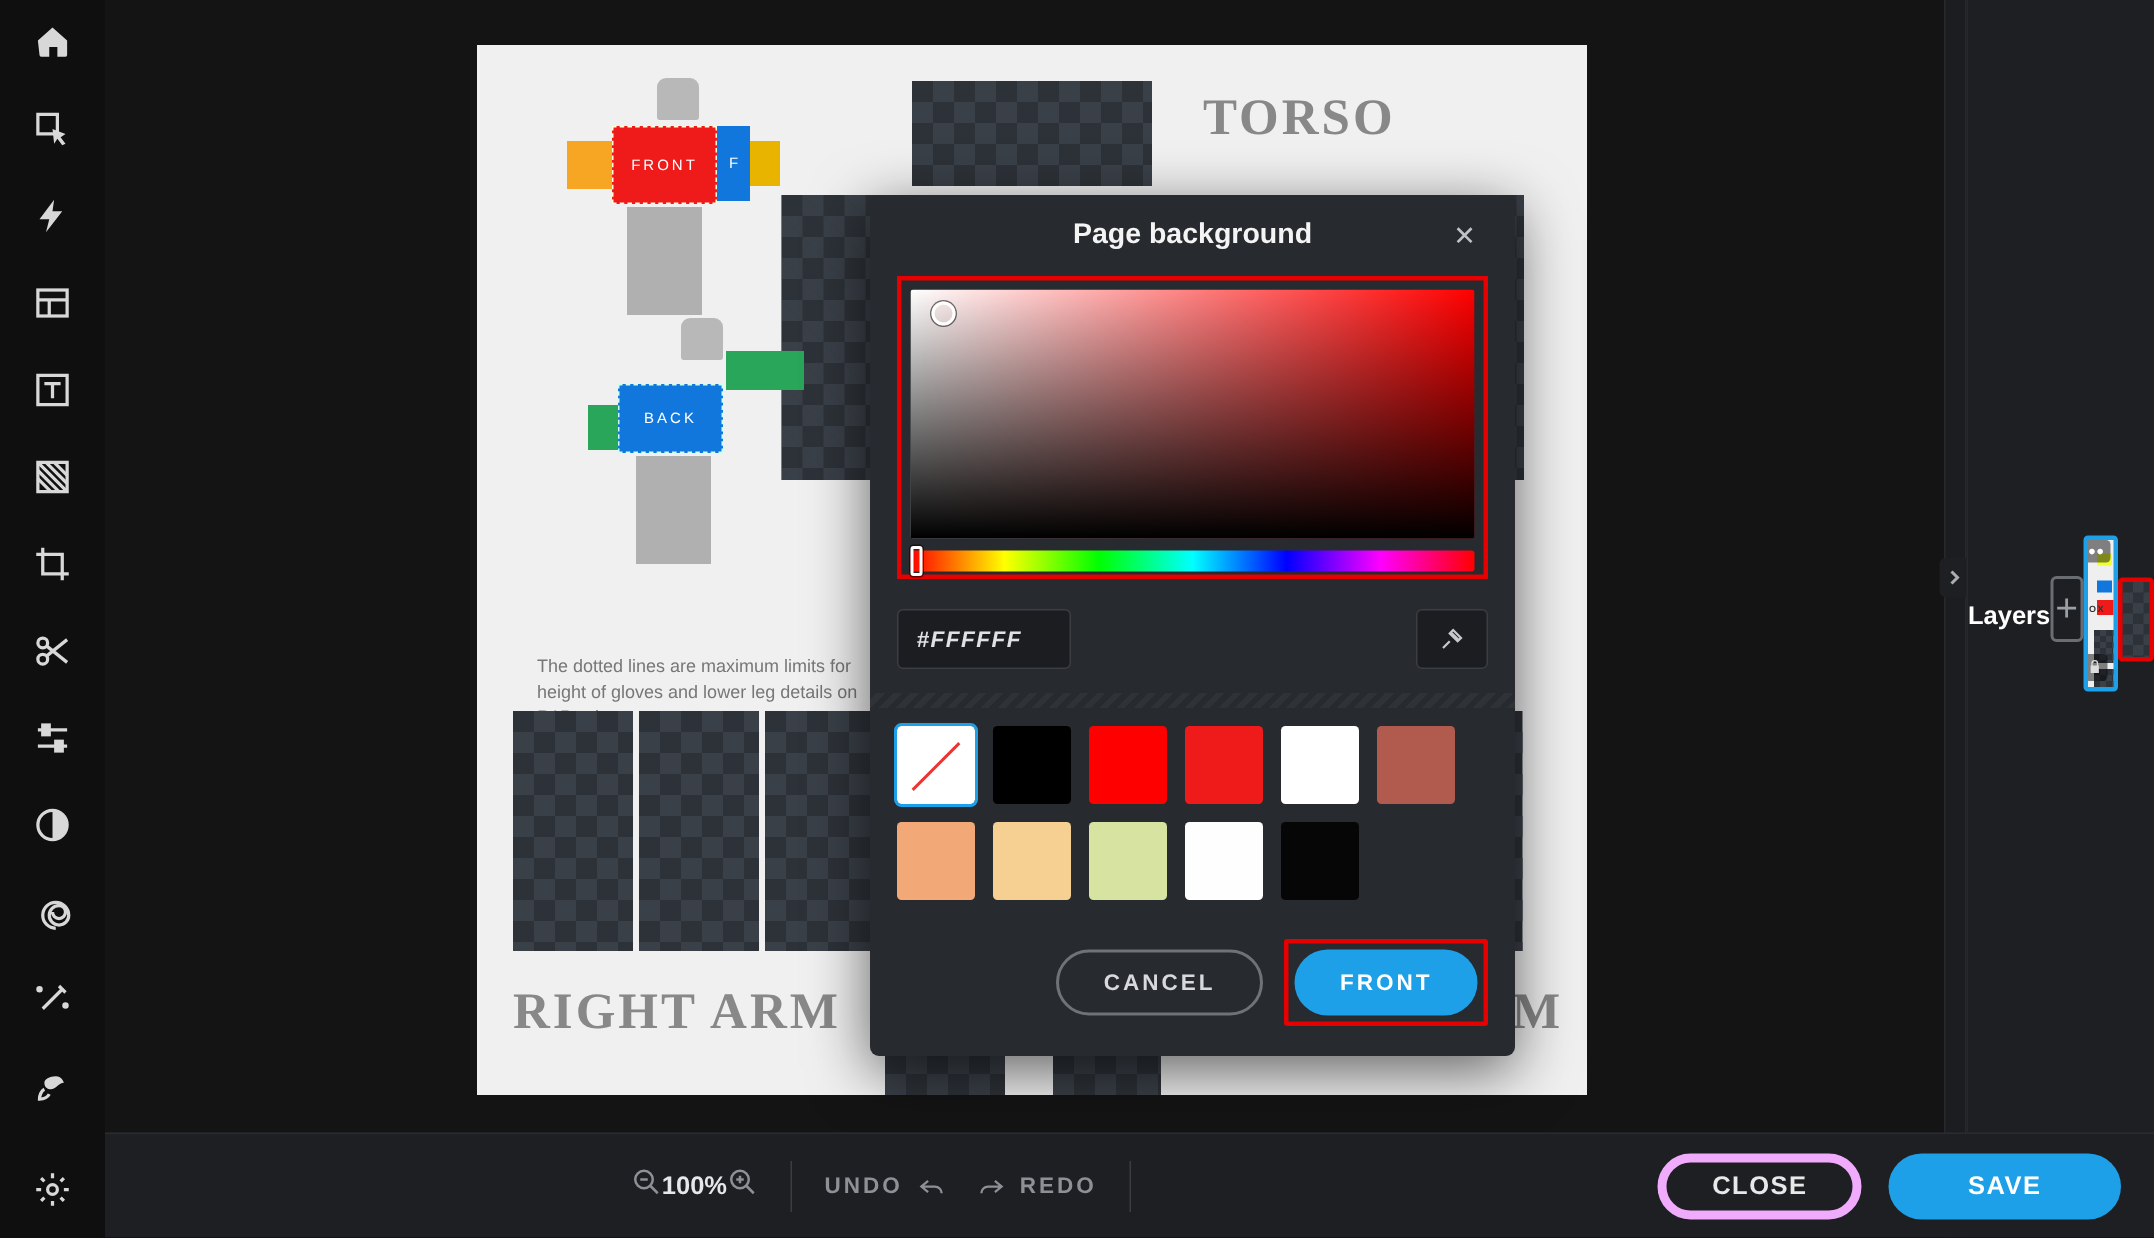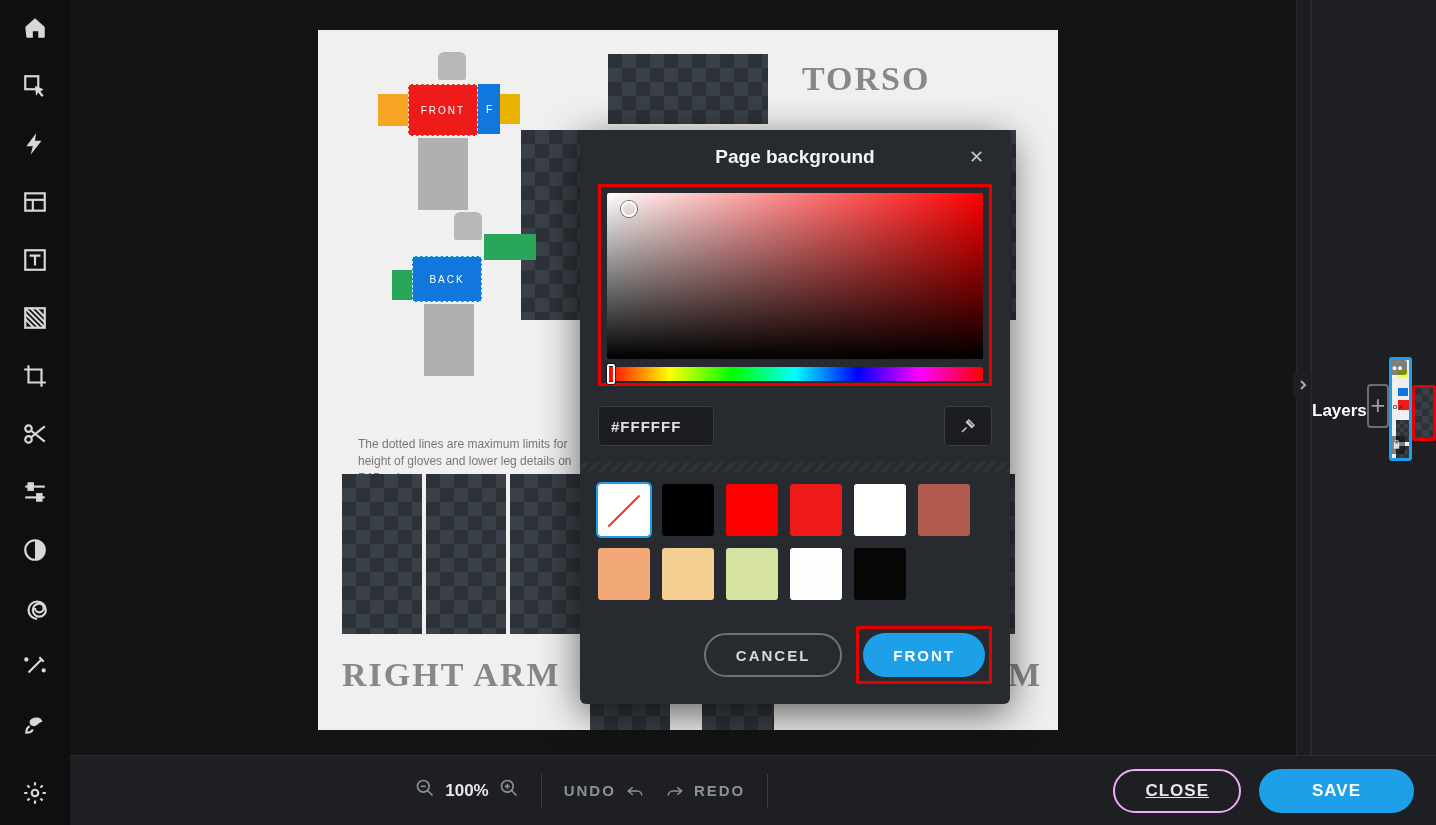--- a/index.html
+++ b/index.html
@@ -26,26 +26,26 @@
 
 
 .figure { position:absolute; }
 .figure .head { width:28px; height:28px; background:#b8b8b8; border-radius:6px 6px 2px 2px; position:absolute; }
 .figure .legs { position:absolute; background:#b0b0b0; }
 
 
 .bottombar { position:absolute; left:70px; right:0; bottom:0; height:70px; background:#1d1f22; display:flex; align-items:center; border-top:1px solid #2a2c30; }
 .dims { position:absolute; left:102px; bottom:54px; color:#e8e8e8; font-weight:700; font-size:15px; }
 .ctr { flex:1; display:flex; align-items:center; justify-content:center; gap:22px; }
-.zoom { display:flex; align-items:center; gap:10px; color:#9a9ea5; font-weight:700; font-size:17px; }
+.zoom { display:flex; align-items:center; gap:0; color:#9a9ea5; font-weight:700; font-size:17px; }
 .vsep { width:1px; height:34px; background:#3a3d42; }
 .ur { color:#8d9197; font-weight:800; letter-spacing:2px; font-size:15px; display:flex; align-items:center; gap:10px; cursor:pointer; }
 .actions { display:flex; align-items:center; gap:18px; margin-right:22px; }
 .pill { border-radius:26px; height:44px; padding:0 30px; display:flex; align-items:center; justify-content:center; font-weight:800; letter-spacing:1px; font-size:17px; cursor:pointer; }
-.pill.outline { border:2px solid #f0abfc; color:#e8e8e8; background:transparent;text-decoration:underline; }
+.pill.outline { border:6px solid #f0abfc; color:#e8e8e8; background:transparent; }
 .pill.primary { background:#1ea0e8; color:#fff; width:155px; }
 
 
 .layers-edge { position:absolute; right:125px; top:0; width:15px; height:100%; background:#1b1d20; border-left:1px solid #27292d; border-right:1px solid #27292d; }
 .collapse { position:absolute; right:123px; top:372px; width:20px; height:26px; background:#1d1f22; border-radius:4px 0 0 4px; display:flex; align-items:center; justify-content:center; color:#aaa; cursor:pointer; }
 .sidebar { position:absolute; right:0; top:0; width:125px; height:100%; background:#1d1f22; border-left:1px solid #27292d; display:flex; flex-direction:row; align-items:center; }
 .sidebar h3 { color:#fff; font-weight:700; font-size:17px; margin-top:14px; margin-bottom:18px; }
 .add-layer { width:107px; height:44px; border:2px solid #6a6d72; border-radius:4px; display:flex; align-items:center; justify-content:center; color:#9a9ea5; font-size:26px; cursor:pointer; margin-bottom:14px; }
 .thumb { width:107px; height:104px; border:3px solid #1ea0e8; border-radius:3px; background:#efefef; position:relative; overflow:hidden; margin-bottom:8px; }
 .thumb .dots { position:absolute; right:2px; top:0; color:#fff; background:#0007; padding:0 4px; font-weight:700; border-radius:3px; font-size:13px; letter-spacing:1px; }
@@ -65,21 +65,21 @@
 .popup .hdr h2 { color:#f4f4f4; font-weight:700; font-size:19px; }
 .popup .close { position:absolute; right:8px; top:16px; color:#bfc2c7; cursor:pointer; font-size:18px;}
 .sv-wrap { border:3px solid #e60000; padding:6px 6px 2px 6px; }
 .sv { width:100%; height:166px; position:relative; border-radius:2px;
   background:linear-gradient(to top, #000, transparent), linear-gradient(to right, #fff, #ff0000); }
 .sv .cursor { position:absolute; left:14px; top:8px; width:16px; height:16px; border:2px solid #fff; border-radius:50%; box-shadow:0 0 0 1px #0008; }
 .hue { margin-top:8px; height:14px; border-radius:2px; position:relative;
   background:linear-gradient(to right,#f00,#ff0,#0f0,#0ff,#00f,#f0f,#f00); }
 .hue .hcur { position:absolute; left:0; top:-3px; width:8px; height:20px; border:2px solid #fff; border-radius:2px; box-shadow:0 0 0 1px #0008; }
 .hexrow { display:flex; align-items:center; margin-top:20px; gap:10px; }
-.hexin { background:#1b1d20; border:1px solid #3a3d42; color:#dfe1e4; width:116px; height:40px; border-radius:4px; padding:0 12px; font-size:15px; font-weight:600; letter-spacing:1px; }
+.hexin { background:#1b1d20; border:1px solid #3a3d42; color:#dfe1e4; width:116px; height:40px; border-radius:4px; padding:0 12px; font-size:15px; font-weight:600; letter-spacing:1px;font-style:italic; }
 .eyedrop { margin-left:auto; width:48px; height:40px; background:#1b1d20; border:1px solid #3a3d42; border-radius:4px; display:flex; align-items:center; justify-content:center; cursor:pointer; }
 .divider { height:10px; margin:16px -18px 12px -18px;
   background:repeating-linear-gradient(-45deg,#2f3338 0 4px,#272a2f 4px 8px); }
 .swatches { display:flex; flex-wrap:wrap; gap:12px; }
 .sw { width:52px; height:52px; border-radius:3px; cursor:pointer; }
 .sw.sel { outline:2px solid #1ea0e8; outline-offset:0; }
 .sw.none { background:#fff; position:relative; }
 .sw.none::after { content:""; position:absolute; left:4px; right:4px; top:50%; height:2px; background:#e33; transform:rotate(-45deg); }
 .btnrow { display:flex; justify-content:flex-end; gap:14px; margin-top:26px; align-items:center; }
 .btn { border-radius:26px; height:44px; padding:0 30px; display:flex; align-items:center; justify-content:center; font-weight:800; letter-spacing:2px; font-size:15px; cursor:pointer; }

